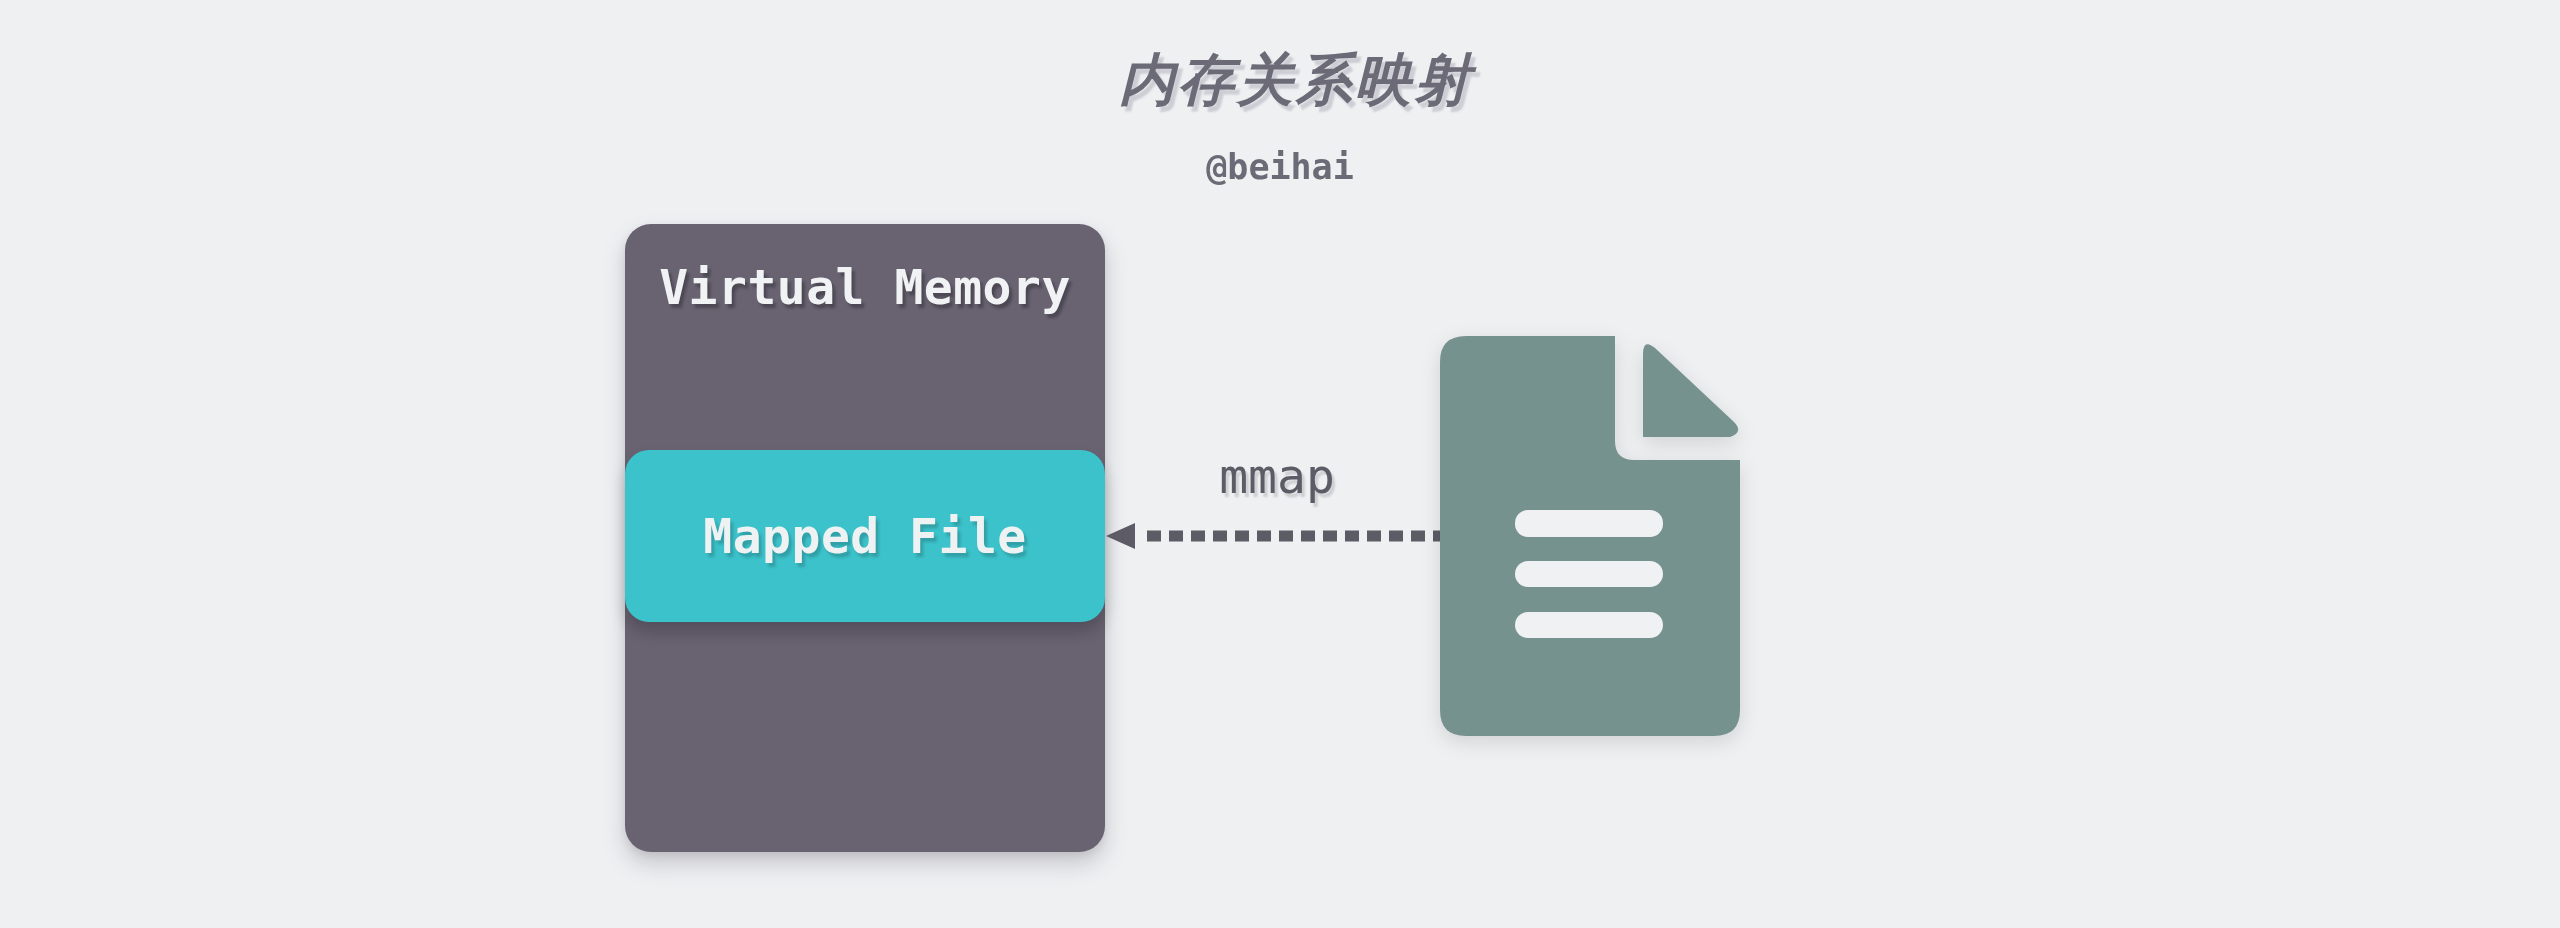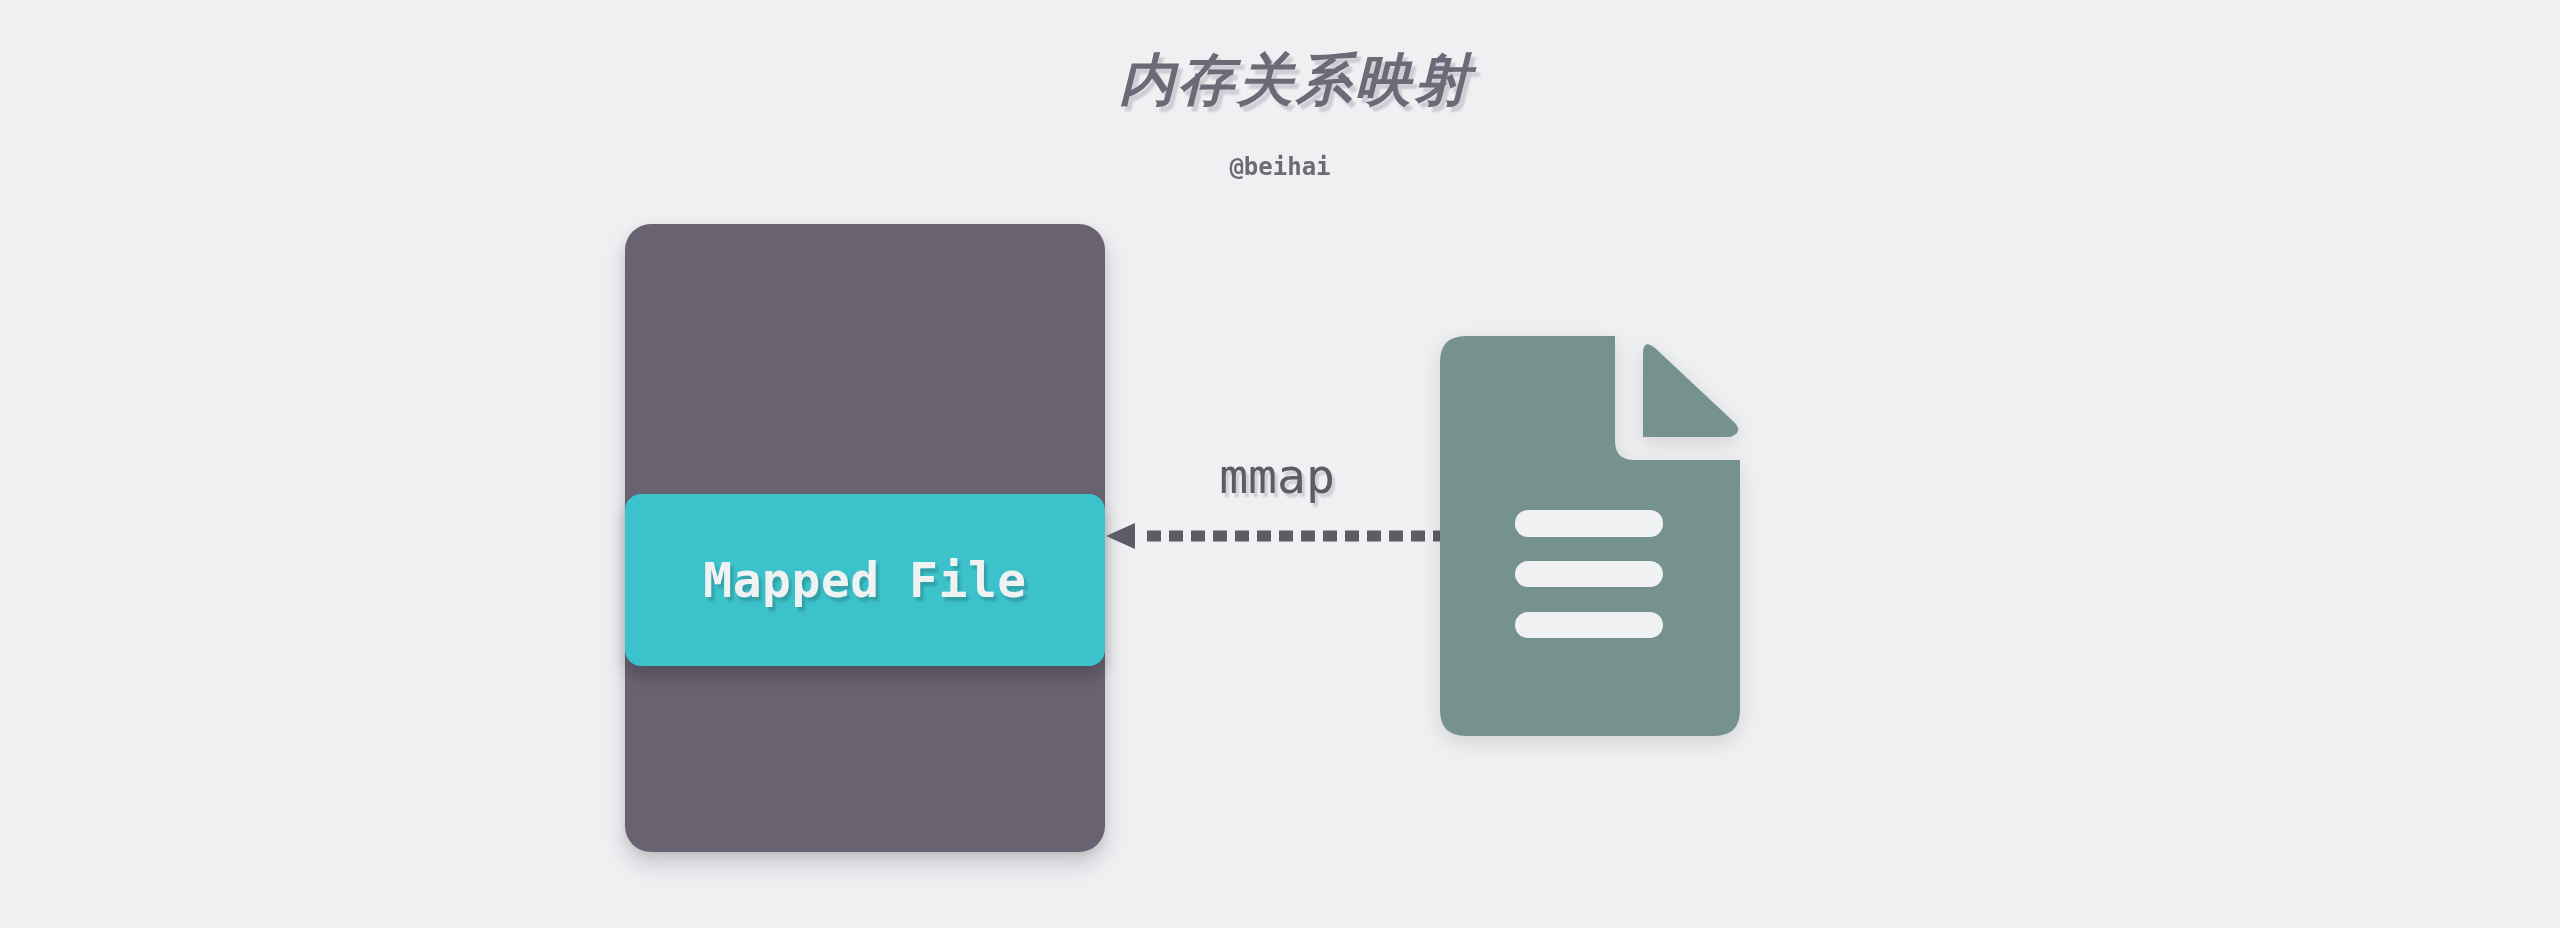--- a/index.html
+++ b/index.html
@@ -31,21 +31,21 @@
     text-shadow: 4px 5px 2px rgba(130, 130, 145, 0.30);
     padding-left: 16px;
   }
 
   .diagram-author {
     position: absolute;
     top: 146px;
     left: 0;
     width: 100%;
     text-align: center;
-    font-size: 24px;
+    font-size: 35px;
     line-height: 42px;
     font-weight: bold;
     color: var(--title_text, #6b6a76);
   }
 
   .vm-box {
     position: absolute;
     left: 625px;
     top: 224px;
     width: 480px;
@@ -66,27 +66,26 @@
     letter-spacing: 0.5px;
     white-space: nowrap;
   }
 
   .mapped-box {
     position: absolute;
     left: 0;
     right: 0;
     top: 226px;
     height: 172px;
-    border-radius: 16px;
+    border-radius: 24px;
     background: var(--mapped_box, #3cc2ca);
     box-shadow: 0 10px 16px rgba(0,0,0,0.20);
     display: flex;
     align-items: center;
     justify-content: center;
-    margin-top: 44px;
   }
 
   .mapped-label {
     font-size: 48px;
     font-weight: bold;
     color: #eff2f2;
     text-shadow: 3px 4px 3px rgba(0,0,0,0.18);
     letter-spacing: 0.5px;
     white-space: nowrap;
   }
@@ -122,20 +121,21 @@
   }
 </style>
 </head>
 <body>
 
 <div class="diagram-title">内存关系映射</div>
 
 <div class="diagram-author">@beihai</div>
 
 <div class="vm-box">
+  <div class="vm-label">Virtual Memory</div>
 
   <div class="mapped-box">
     <div class="mapped-label">Mapped File</div>
   </div>
 </div>
 
 <div class="mmap-label">mmap</div>
 
 <svg class="mmap-arrow-svg" viewBox="0 0 346 32" aria-hidden="true">
   <line x1="47" y1="16" x2="341" y2="16" stroke-width="11" stroke-dasharray="14 8" stroke="#5c5b66"></line>

